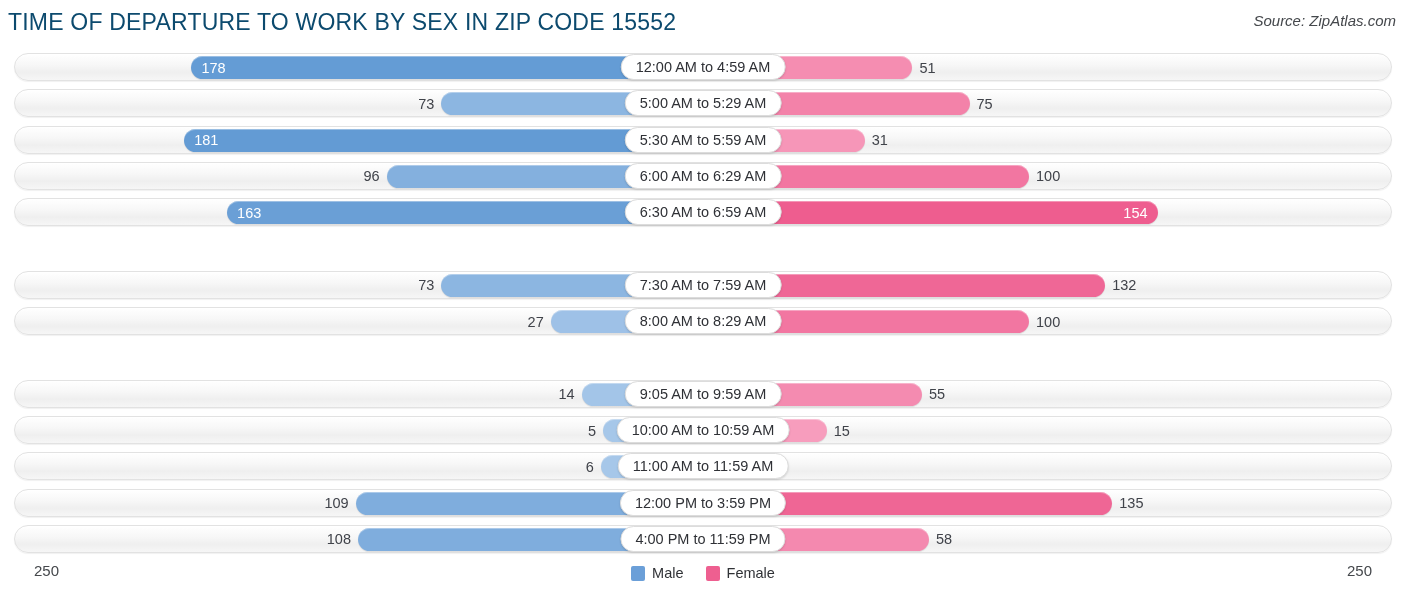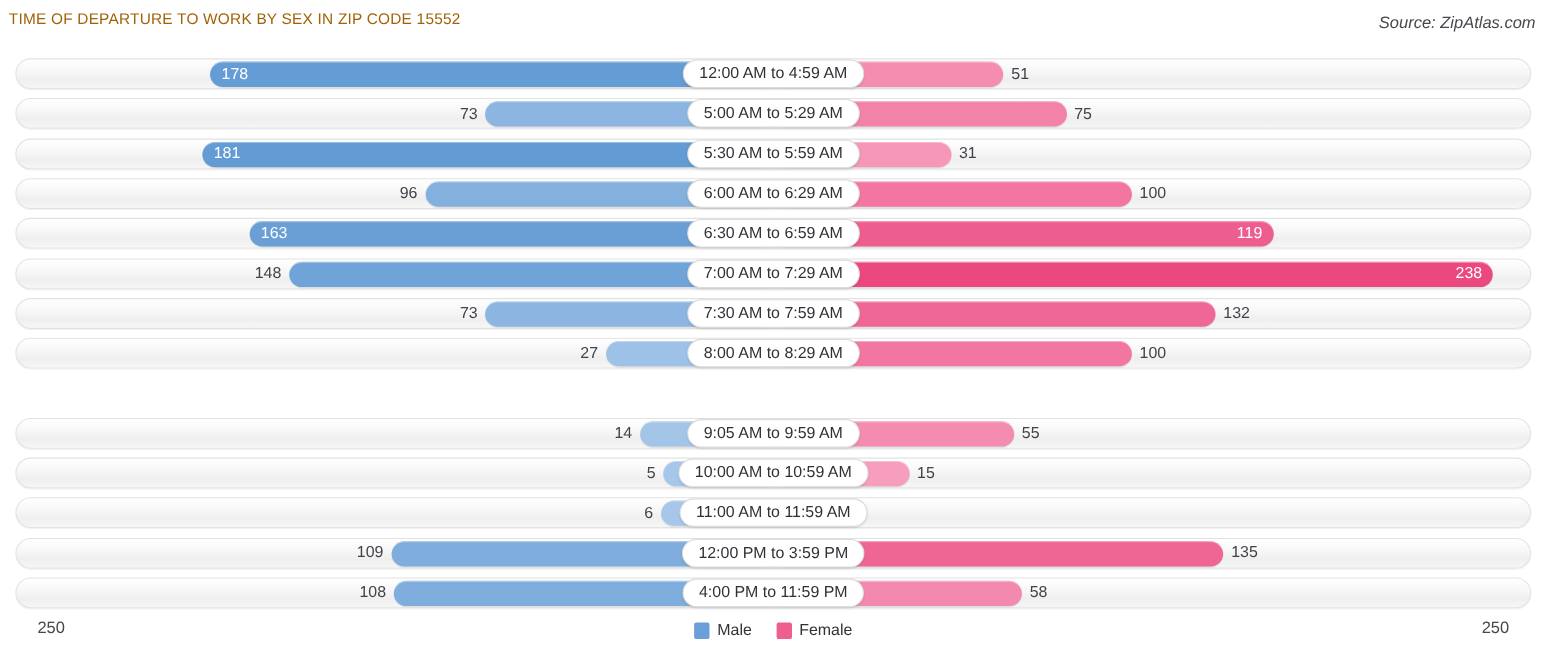--- a/index.html
+++ b/index.html
@@ -15,23 +15,23 @@
     position: relative;
     width: 1406px;
     height: 595px;
     background: #ffffff;
   }
 
   
   .title {
     position: absolute;
     left: 8px; top: 9px;
-    font-size: 14px;
+    font-size: 23px;
     letter-spacing: .2px;
-    color: #a16207;
+    color: #0c4a6e;
     font-weight: 400;
     white-space: nowrap;
   }
   .source {
     position: absolute;
     right: 10px; top: 12px;
     font-size: 15px;
     font-style: italic;
     color: #45484c;
     white-space: nowrap;
@@ -176,32 +176,23 @@
         <div class="bar female" style="width: 326px; background: rgb(242, 118, 161);">
           <span class="vlabel female out">100</span>
         </div>
         <div class="cat-pill">6:00 AM to 6:29 AM</div>
       </div>
       <div class="row" style="top: 148.2px;">
         <div class="bar male" style="width: 475.94px; background: rgb(106, 159, 214);">
           <span class="vlabel male in">163</span>
         </div>
         <div class="bar female" style="width: 454.52px; background: rgb(238, 93, 143);">
-          <span class="vlabel female in">119</span>
+          <span class="vlabel female in">154</span>
         </div>
         <div class="cat-pill">6:30 AM to 6:59 AM</div>
-      </div>
-      <div class="row" style="top: 184.5px;">
-        <div class="bar male" style="width: 440.24px; background: rgb(112, 163, 216);">
-          <span class="vlabel male out">148</span>
-        </div>
-        <div class="bar female" style="width: 654.44px; background: rgb(235, 72, 128);">
-          <span class="vlabel female in">238</span>
-        </div>
-        <div class="cat-pill">7:00 AM to 7:29 AM</div>
       </div>
       <div class="row" style="top: 220.8px;">
         <div class="bar male" style="width: 261.74px; background: rgb(140, 182, 225);">
           <span class="vlabel male out">73</span>
         </div>
         <div class="bar female" style="width: 402.16px; background: rgb(239, 103, 150);">
           <span class="vlabel female out">132</span>
         </div>
         <div class="cat-pill">7:30 AM to 7:59 AM</div>
       </div>

